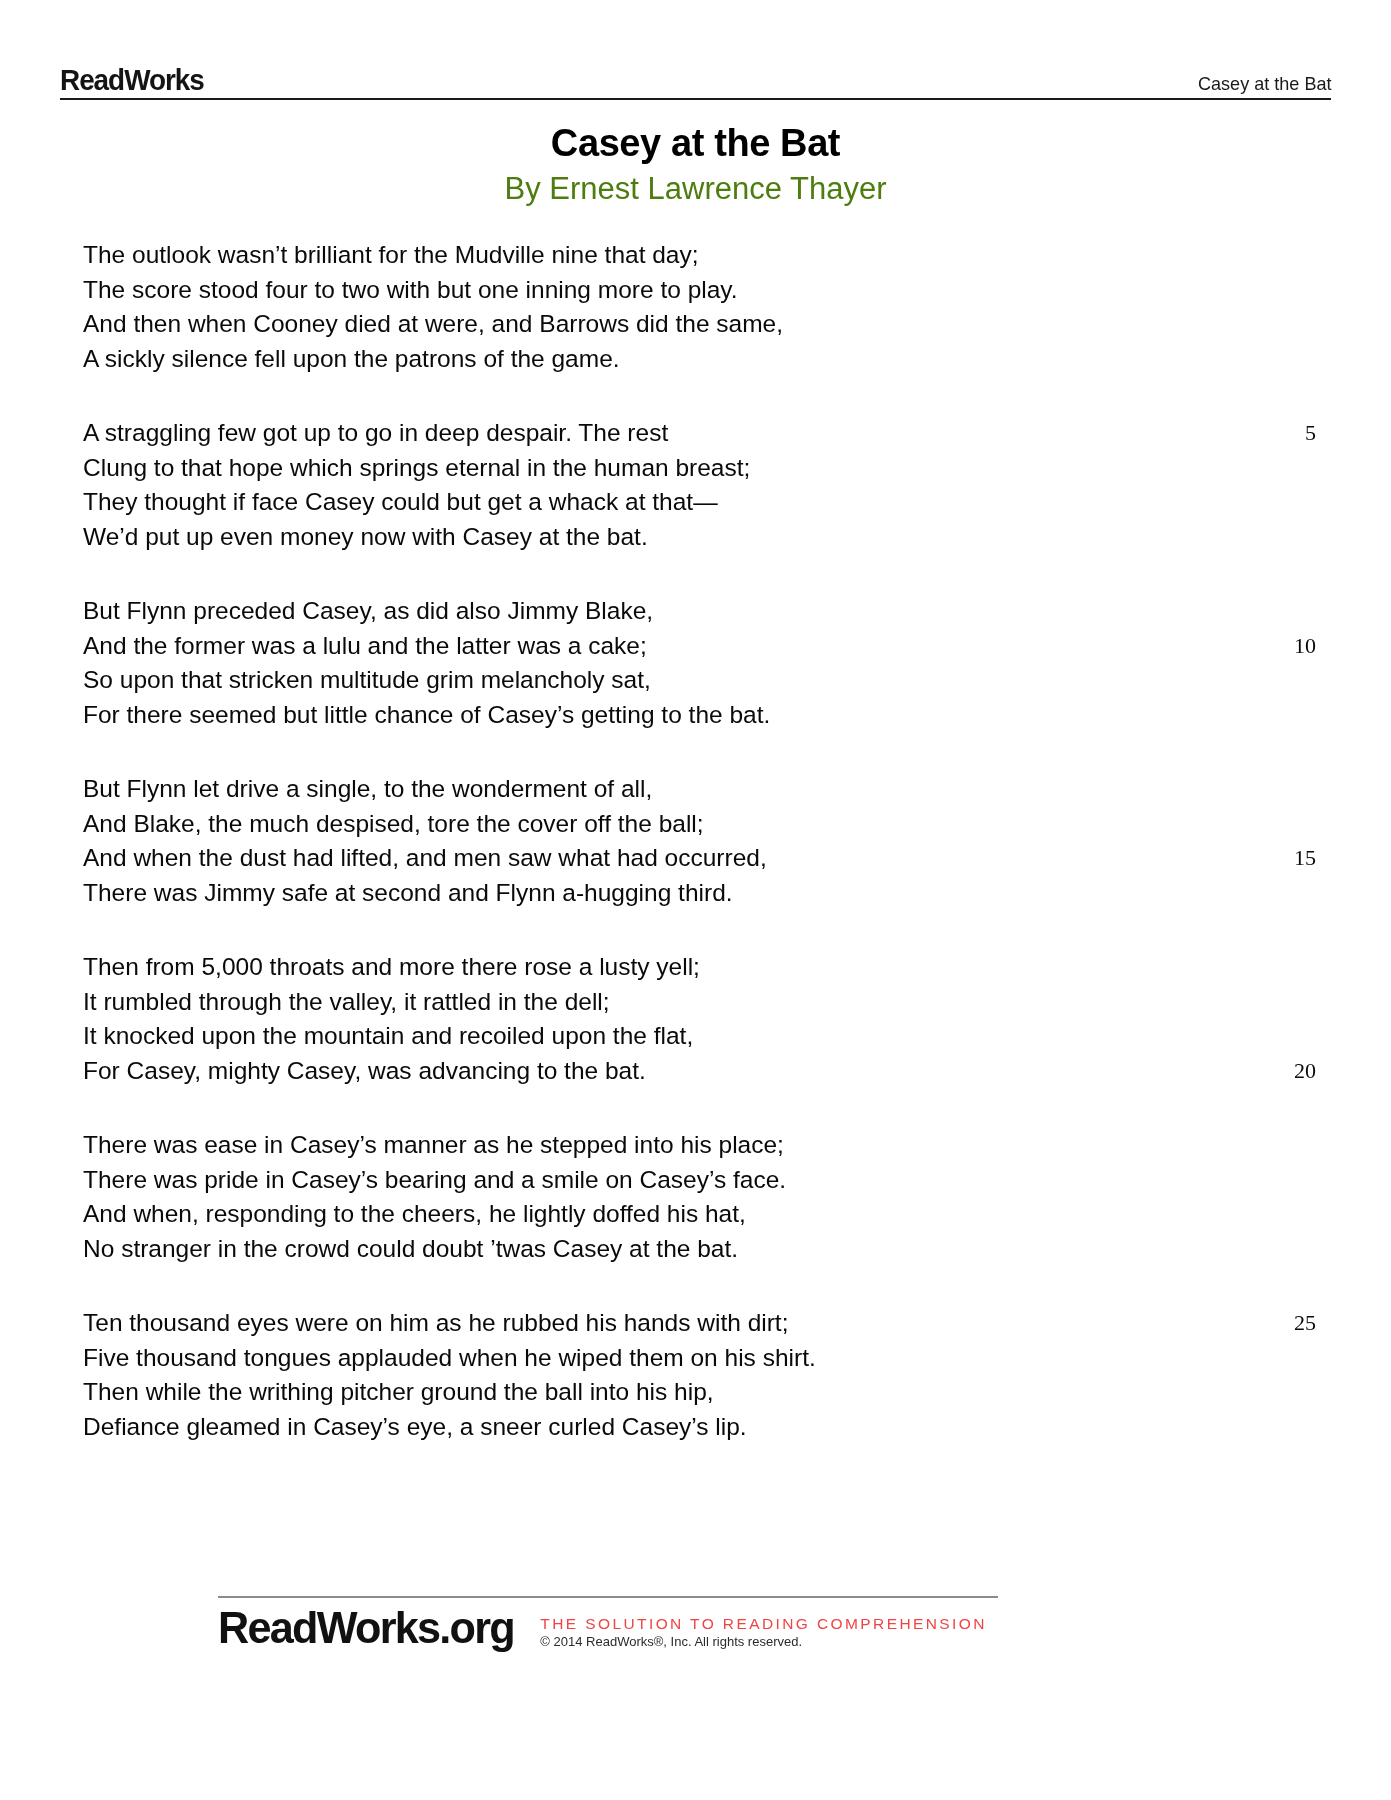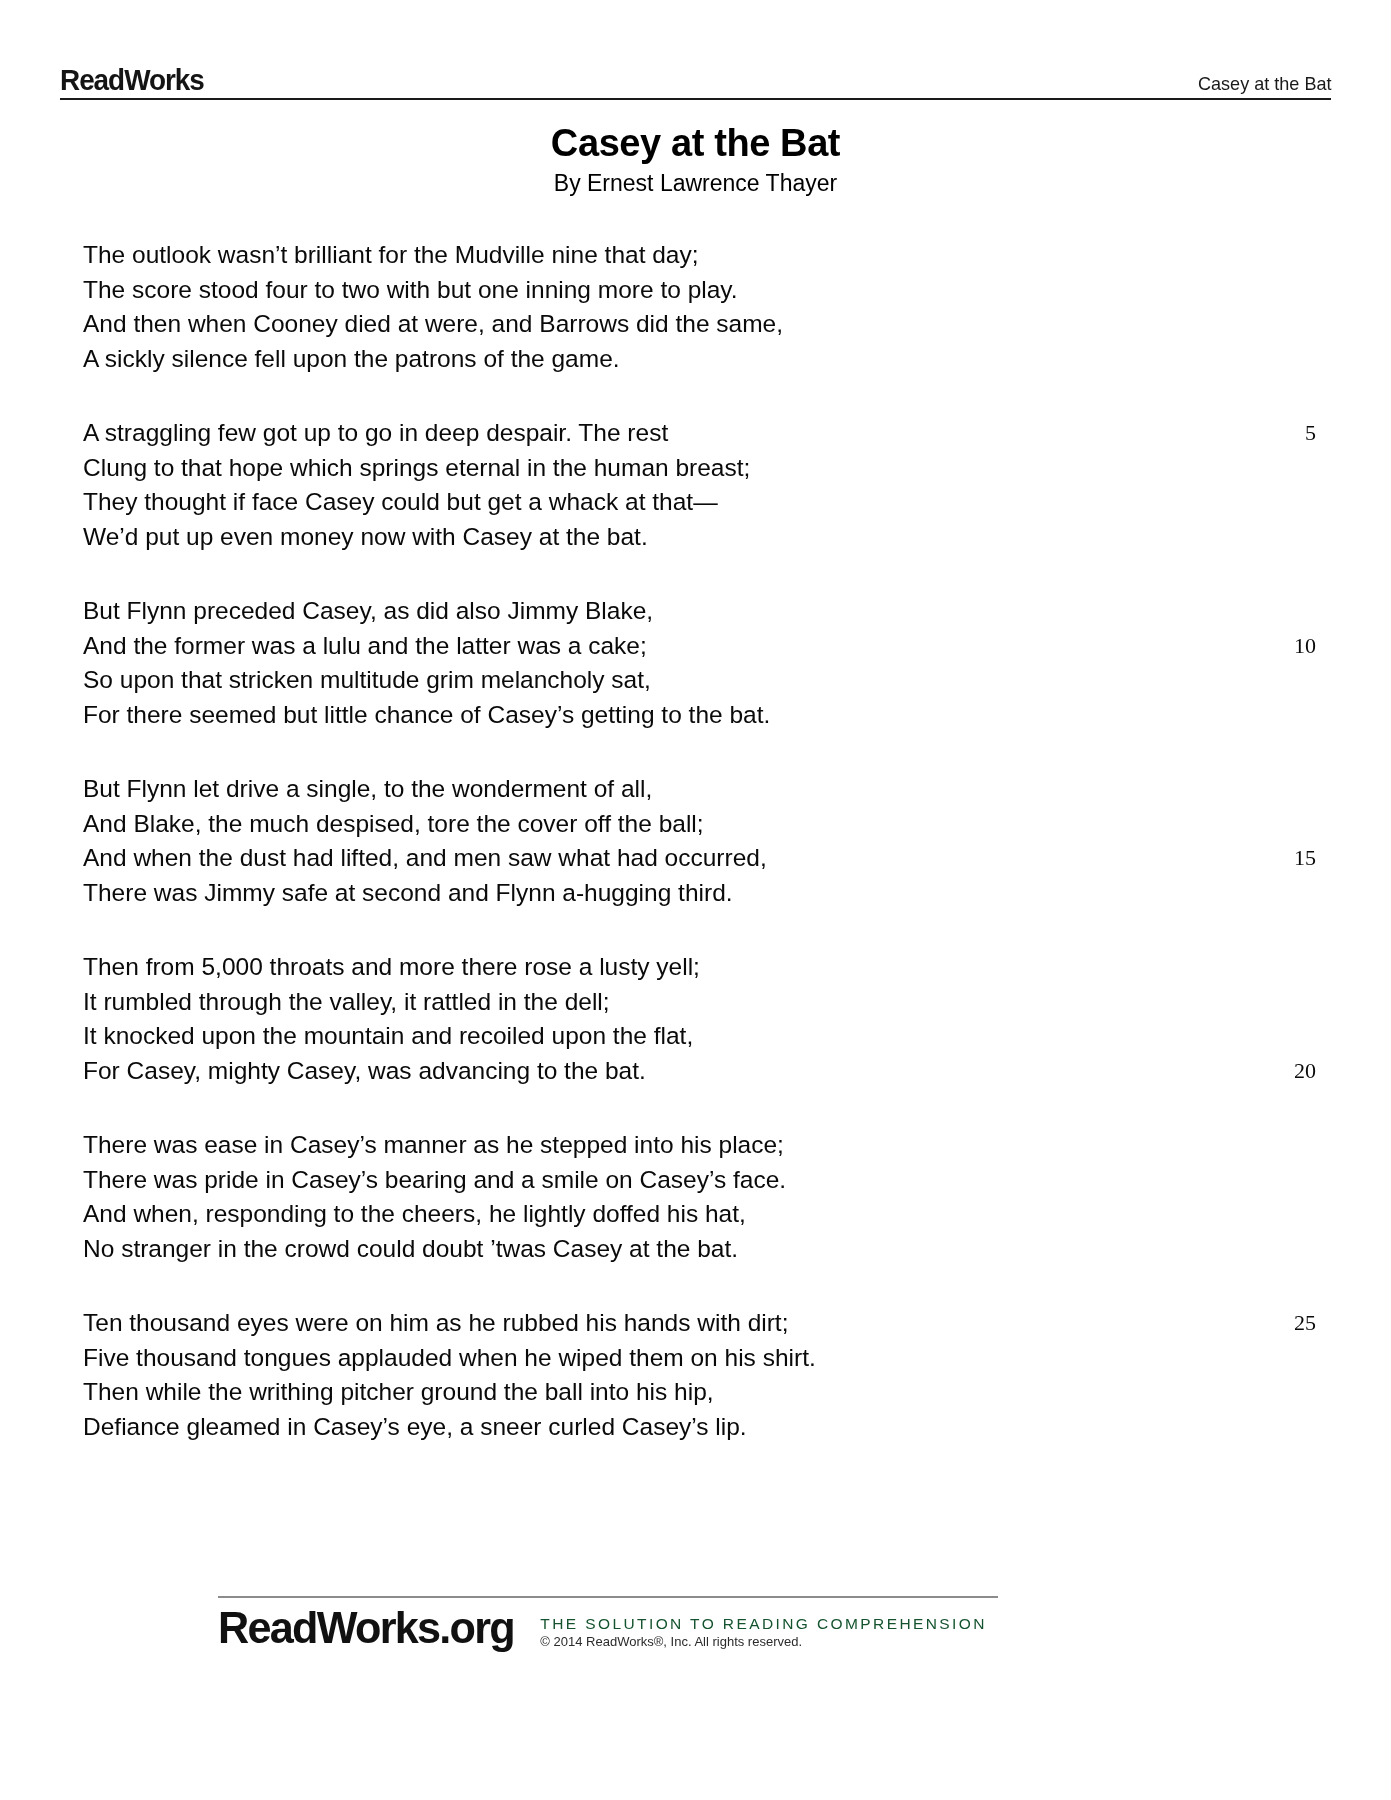--- a/index.html
+++ b/index.html
@@ -63,25 +63,25 @@
   }
   .doc-title {
     font-size: 38px;
     font-weight: 700;
     letter-spacing: -0.4px;
     line-height: 1.12;
     margin: 0;
     color: #000;
   }
   .doc-byline {
-    font-size: 23px;
+    font-size: 31px;
     font-weight: 400;
     line-height: 1.2;
     margin: 5px 0 0 0;
-    color: #000000;
+    color: #4d7c0f;
   }
 
   
   .poem {
     position: absolute;
     left: 83px;
     top: 238px;
     width: 1263px;
   }
   .stanza {
@@ -136,21 +136,21 @@
     transform-origin: left top;
     white-space: nowrap;
   }
   .footer-texts {
     margin-left: 14px;
     padding-top: 11px;
   }
   .footer-tagline {
     font-size: 15.5px;
     letter-spacing: 2.4px;
-    color: #14532d;
+    color: #ef4444;
     white-space: nowrap;
     line-height: 1.1;
   }
   .footer-copyright {
     font-size: 13px;
     color: #2b2b2b;
     white-space: nowrap;
     margin-top: 3px;
     line-height: 1.1;
   }

